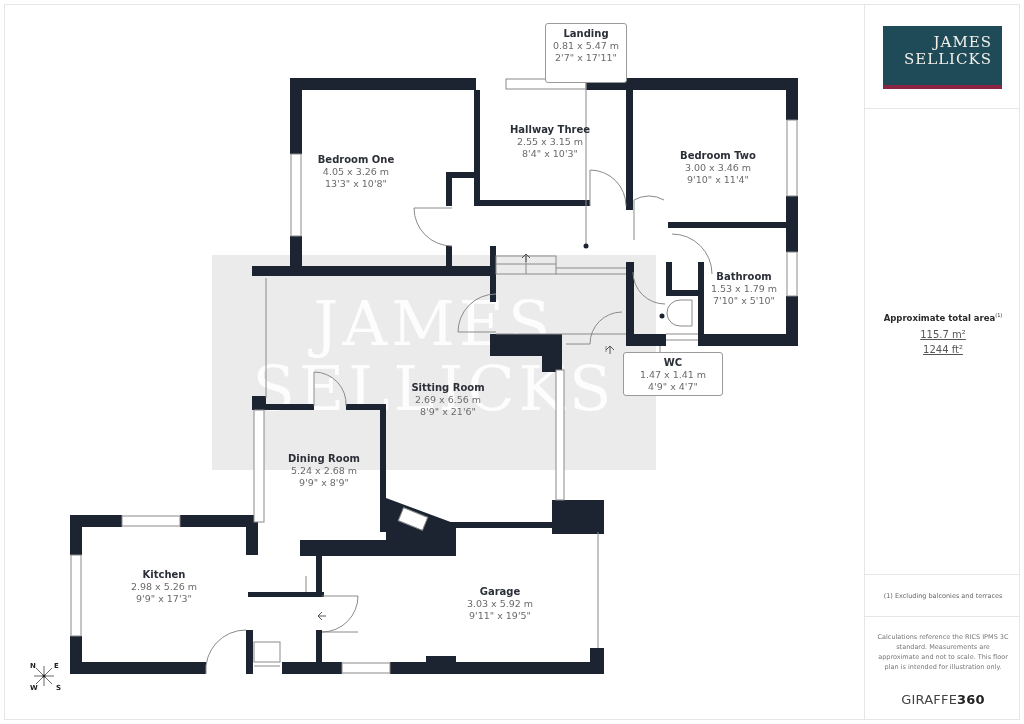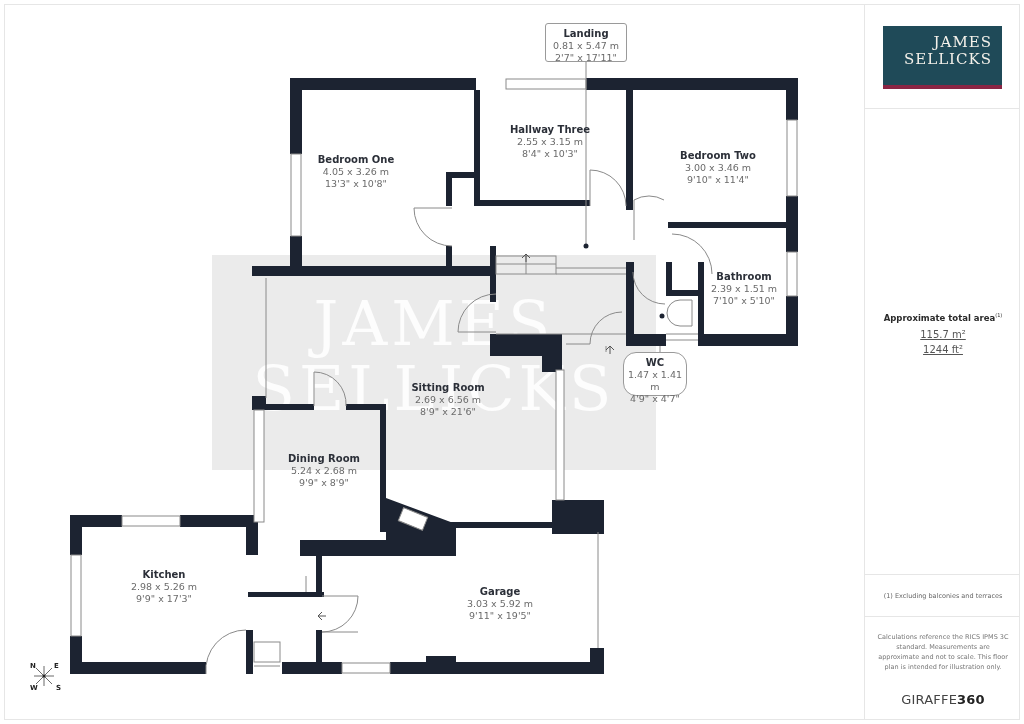--- a/index.html
+++ b/index.html
@@ -156,31 +156,31 @@
   <div class="room-label" style="left:550px;top:123px;">
     <div class="rn">Hallway Three</div>
     <div class="rd">2.55 x 3.15 m</div>
     <div class="rd">8'4" x 10'3"</div>
   </div>
   <div class="room-label" style="left:718px;top:133px;margin-top:16px;">
     <div class="rn">Bedroom Two</div>
     <div class="rd">3.00 x 3.46 m</div>
     <div class="rd">9'10" x 11'4"</div>
   </div>
-  <div class="callout" style="left:545px;top:23px;width:82px;height:39px;">
+  <div class="callout" style="left:545px;top:23px;width:82px;height:60px;">
     <div class="rn">Landing</div>
     <div class="rd">0.81 x 5.47 m</div>
     <div class="rd">2'7" x 17'11"</div>
   </div>
   <div class="room-label" style="left:744px;top:270px;">
     <div class="rn">Bathroom</div>
-    <div class="rd">2.39 x 1.51 m</div>
+    <div class="rd">1.53 x 1.79 m</div>
     <div class="rd">7'10" x 5'10"</div>
   </div>
-  <div class="callout" style="left:623px;top:352px;width:64px;height:44px;border-radius:13px;">
+  <div class="callout" style="left:623px;top:352px;width:100px;height:44px;">
     <div class="rn">WC</div>
     <div class="rd">1.47 x 1.41 m</div>
     <div class="rd">4'9" x 4'7"</div>
   </div>
   <div class="room-label" style="left:448px;top:381px;">
     <div class="rn">Sitting Room</div>
     <div class="rd">2.69 x 6.56 m</div>
     <div class="rd">8'9" x 21'6"</div>
   </div>
   <div class="room-label" style="left:324px;top:452px;">

